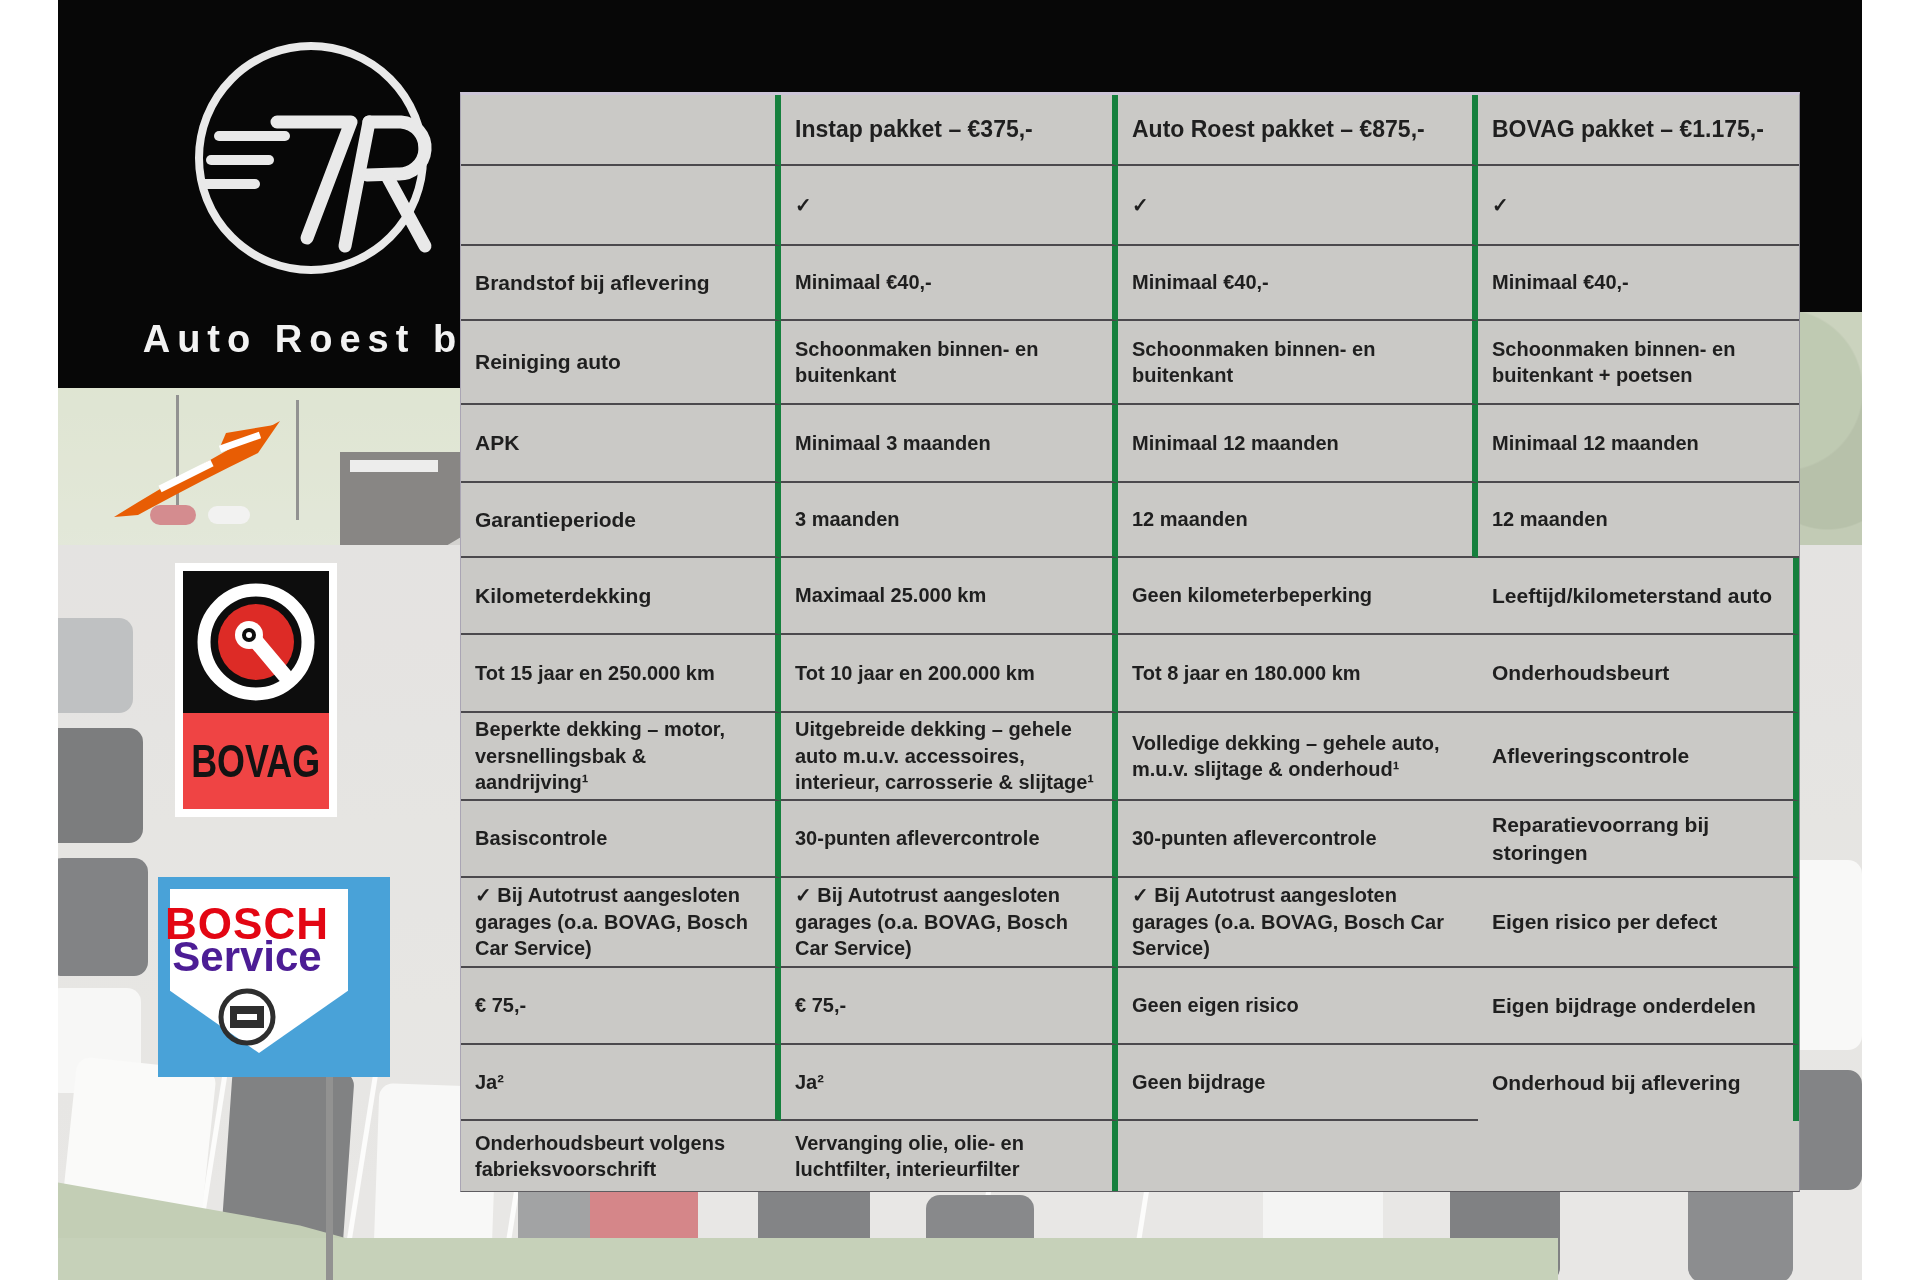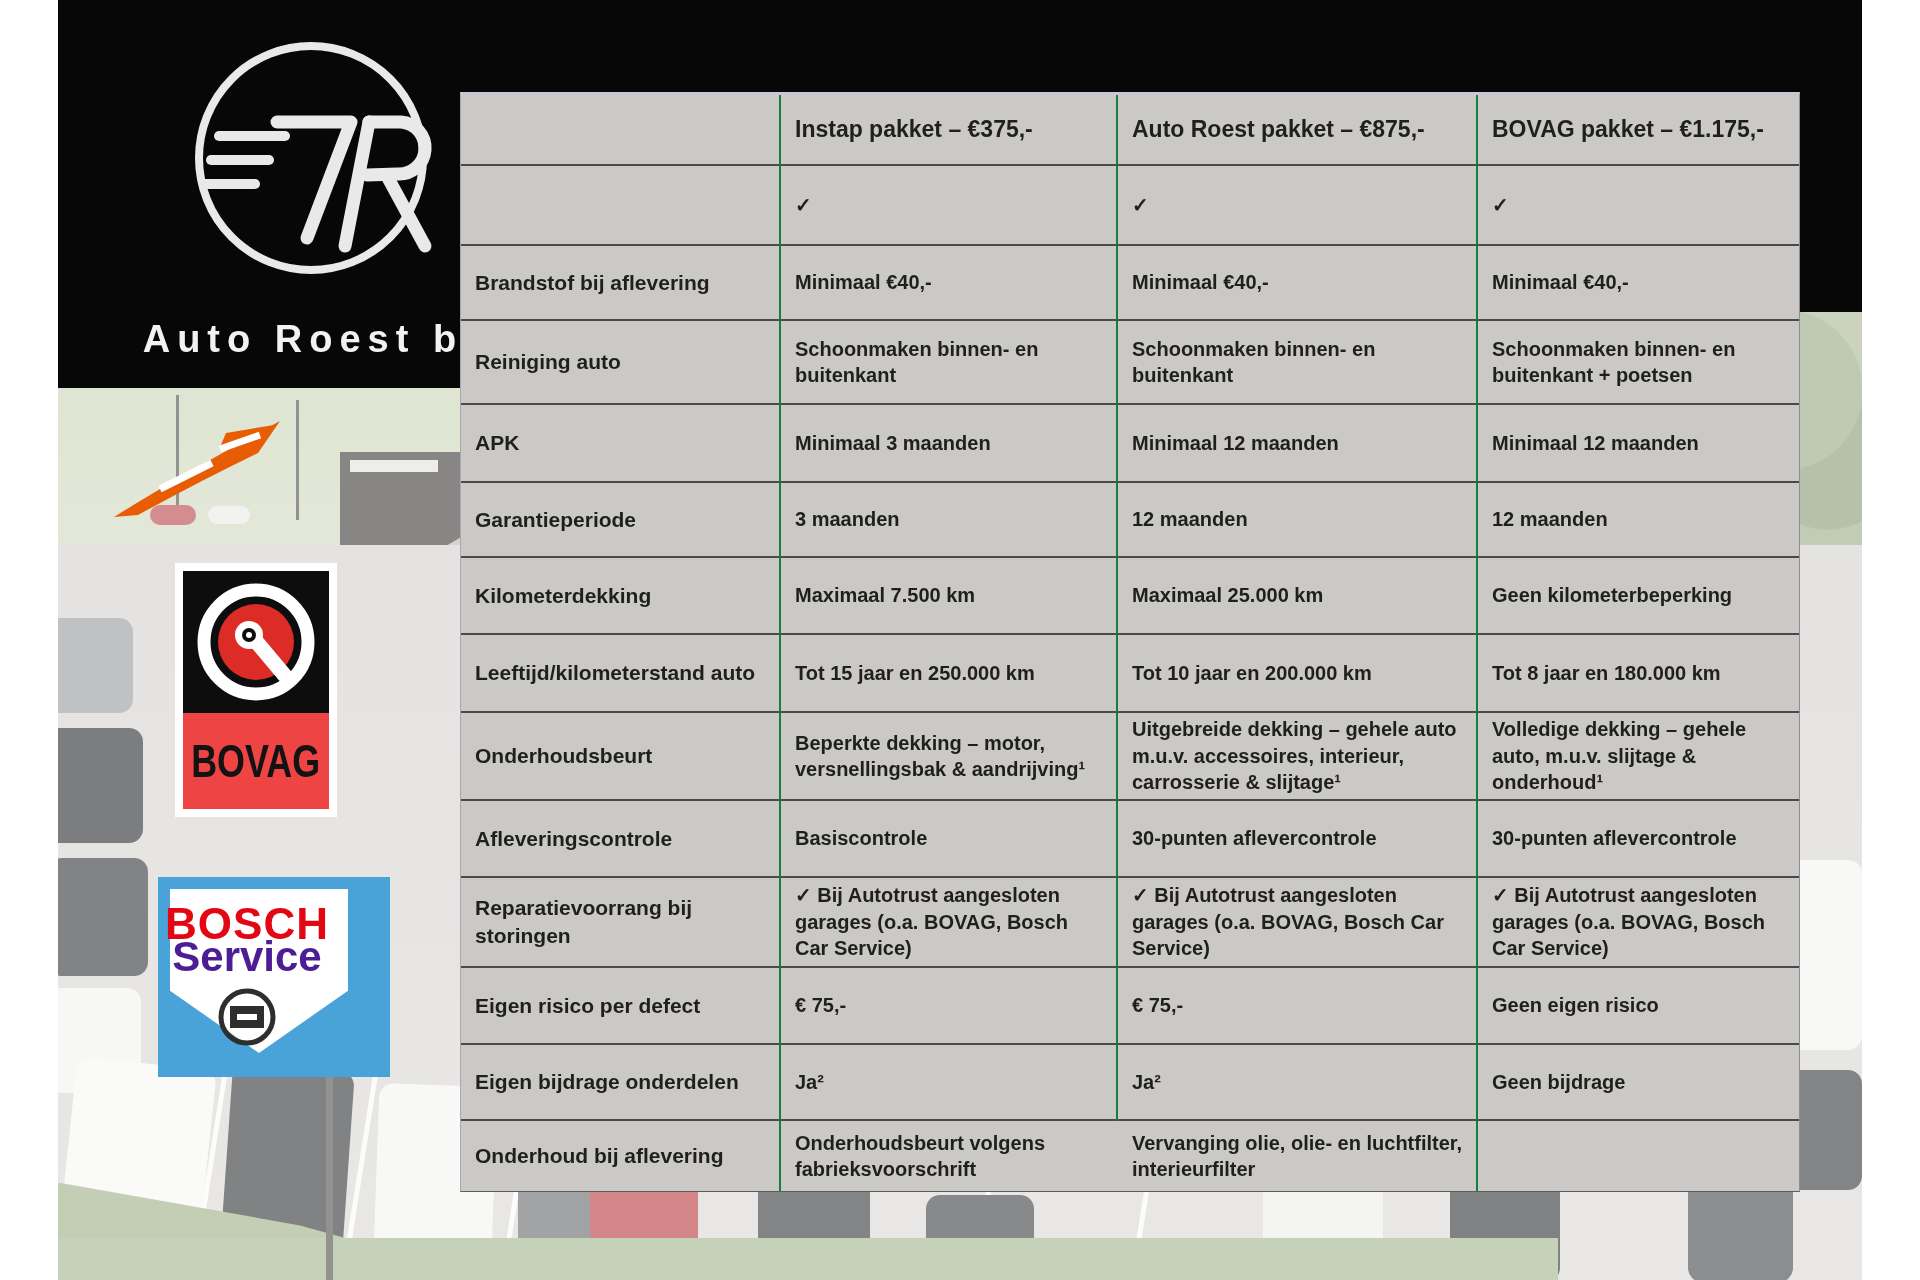--- a/index.html
+++ b/index.html
@@ -51,21 +51,21 @@
   .bosch-line2{position:absolute;left:0;top:56px;width:178px;text-align:center;color:#4c1d95;
                font-size:42px;font-weight:800;}
   .bosch-arm{position:absolute;left:57px;top:108px;}
   
   .pkg-table{position:absolute;left:460px;top:92px;width:1338px;
              display:grid;grid-template-columns:320px 337px 360px 321px;
              grid-template-rows:71px 80px 75px 84px 78px 75px 77px 78px 88px 77px 90px 77px 76px 70px;
              background:#cac9c6;border-top:3px solid #ccc5d7;border-left:1px solid #aaa5b4;
              border-right:1px solid #8f8c98;border-bottom:1px solid #5e5c60;}
   .tcell{box-sizing:border-box;display:flex;align-items:center;background:#cac9c6;
-         border-right:2px solid #15803d;border-bottom:2px solid #4b494d;
+         border-right:6px solid #15803d;border-bottom:2px solid #4b494d;
          padding:6px 10px 6px 14px;font-weight:bold;color:#1f1f1f;line-height:1.32;}
   .tcell.lastcol{border-right:none;}
   .tcell.lastrow{border-bottom:none;}
   .tcell.header{font-size:23px;}
   .tcell.label{font-size:21px;}
   .tcell.value{font-size:20px;}
 </style>
 </head>
 <body>
 
@@ -196,21 +196,20 @@
       <div class="tcell value lastcol">Schoonmaken binnen- en buitenkant + poetsen</div>
       <div class="tcell label">APK</div>
       <div class="tcell value">Minimaal 3 maanden</div>
       <div class="tcell value">Minimaal 12 maanden</div>
       <div class="tcell value lastcol">Minimaal 12 maanden</div>
       <div class="tcell label">Garantieperiode</div>
       <div class="tcell value">3 maanden</div>
       <div class="tcell value">12 maanden</div>
       <div class="tcell value lastcol">12 maanden</div>
       <div class="tcell label">Kilometerdekking</div>
-      <div class="tcell value">Maximaal 7.500 km</div>
       <div class="tcell value">Maximaal 25.000 km</div>
       <div class="tcell value lastcol">Geen kilometerbeperking</div>
       <div class="tcell label">Leeftijd/kilometerstand auto</div>
       <div class="tcell value">Tot 15 jaar en 250.000 km</div>
       <div class="tcell value">Tot 10 jaar en 200.000 km</div>
       <div class="tcell value lastcol">Tot 8 jaar en 180.000 km</div>
       <div class="tcell label">Onderhoudsbeurt</div>
       <div class="tcell value">Beperkte dekking – motor, versnellingsbak &amp; aandrijving¹</div>
       <div class="tcell value">Uitgebreide dekking – gehele auto m.u.v. accessoires, interieur, carrosserie &amp; slijtage¹</div>
       <div class="tcell value lastcol">Volledige dekking – gehele auto, m.u.v. slijtage &amp; onderhoud¹</div>

